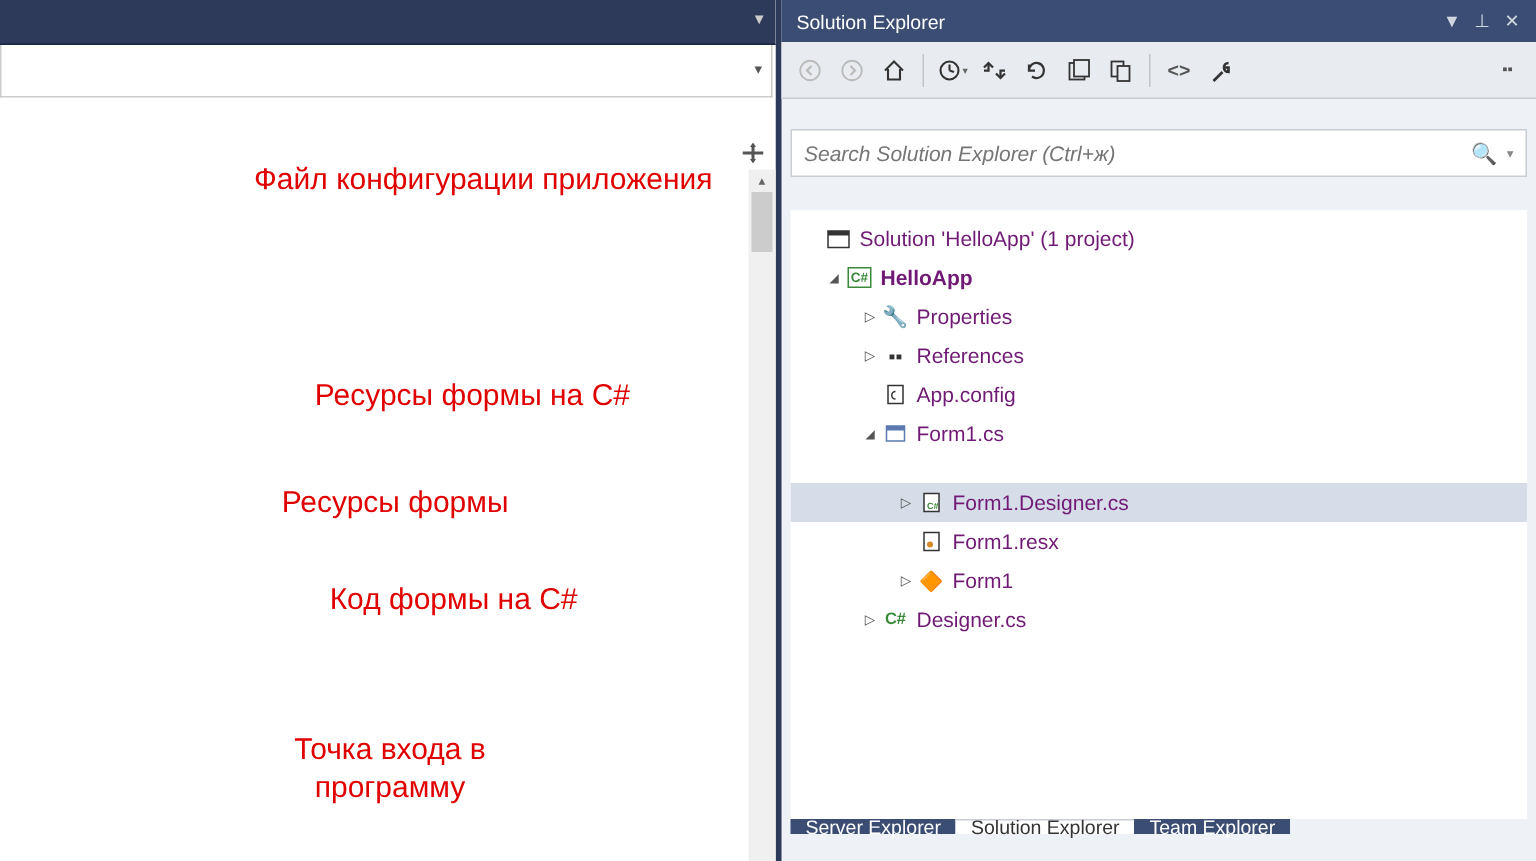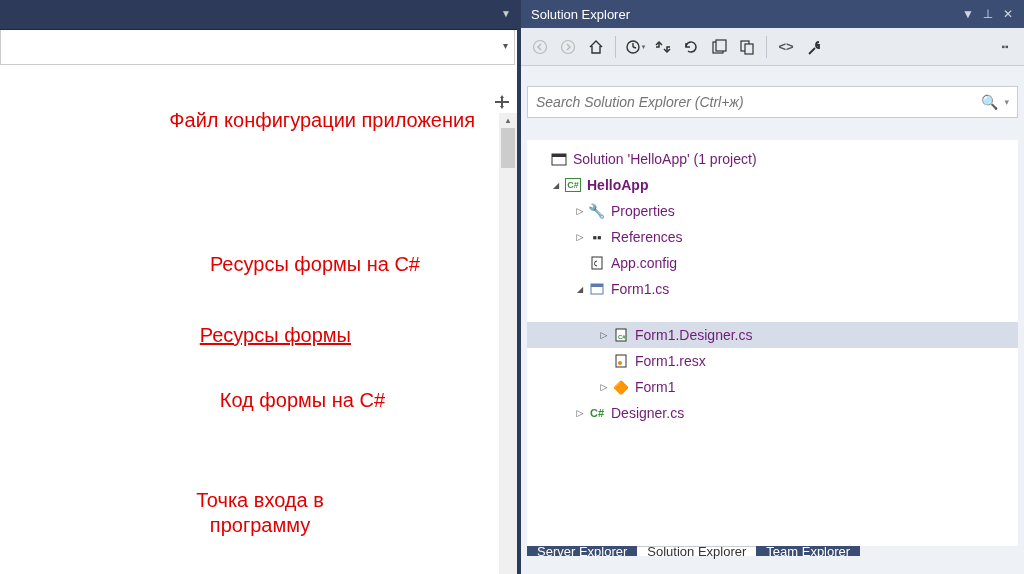--- a/index.html
+++ b/index.html
@@ -86,21 +86,21 @@
           </svg>
       </div>
       <div class="scrollbar-track">
         <div class="scrollbar-up">▴</div>
         <div class="scrollbar-thumb"></div>
       </div>
     </div>
 
     <div class="annotation" style="left:155px; top:108px; width:320px;">Файл конфигурации приложения</div>
     <div class="annotation" style="left:75px; top:252px; width:345px;">Ресурсы формы на C#</div>
-    <div class="annotation" style="left:156px; top:323px; width:195px;text-decoration:underline;">Ресурсы формы</div>
+    <div class="annotation" style="left:144px; top:323px; width:195px;">Ресурсы формы</div>
     <div class="annotation" style="left:105px; top:388px; width:280px;">Код формы на C#</div>
     <div class="annotation" style="left:160px; top:488px; width:200px; text-align:center;">Точка входа в программу</div>
   </div>
 
   <div class="right-pane">
     <div class="se-title-bar">
       <span class="title-text">Solution Explorer</span>
       <span class="win-btn">▼</span>
       <span class="win-btn">⊥</span>
       <span class="win-btn">✕</span>

